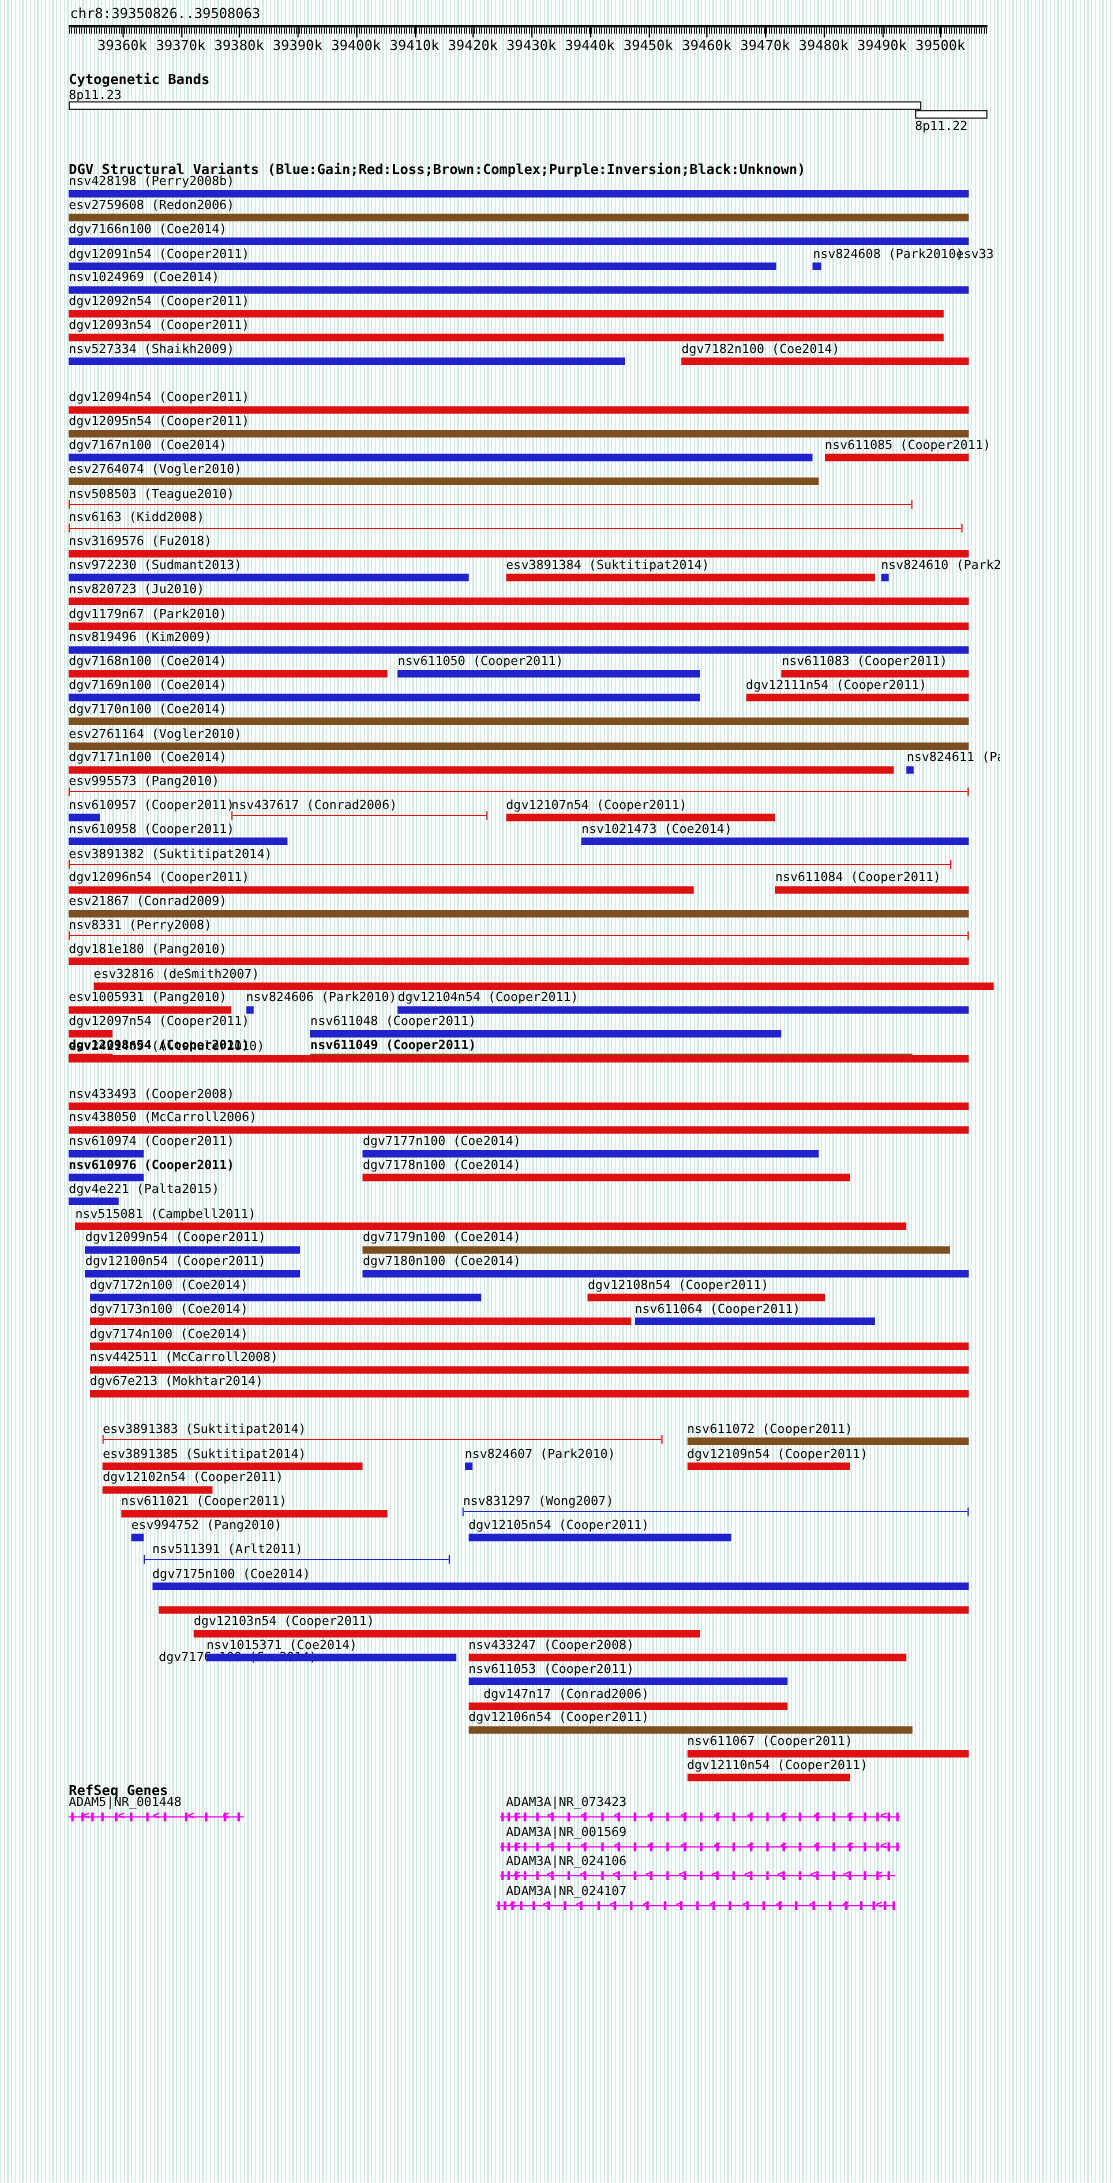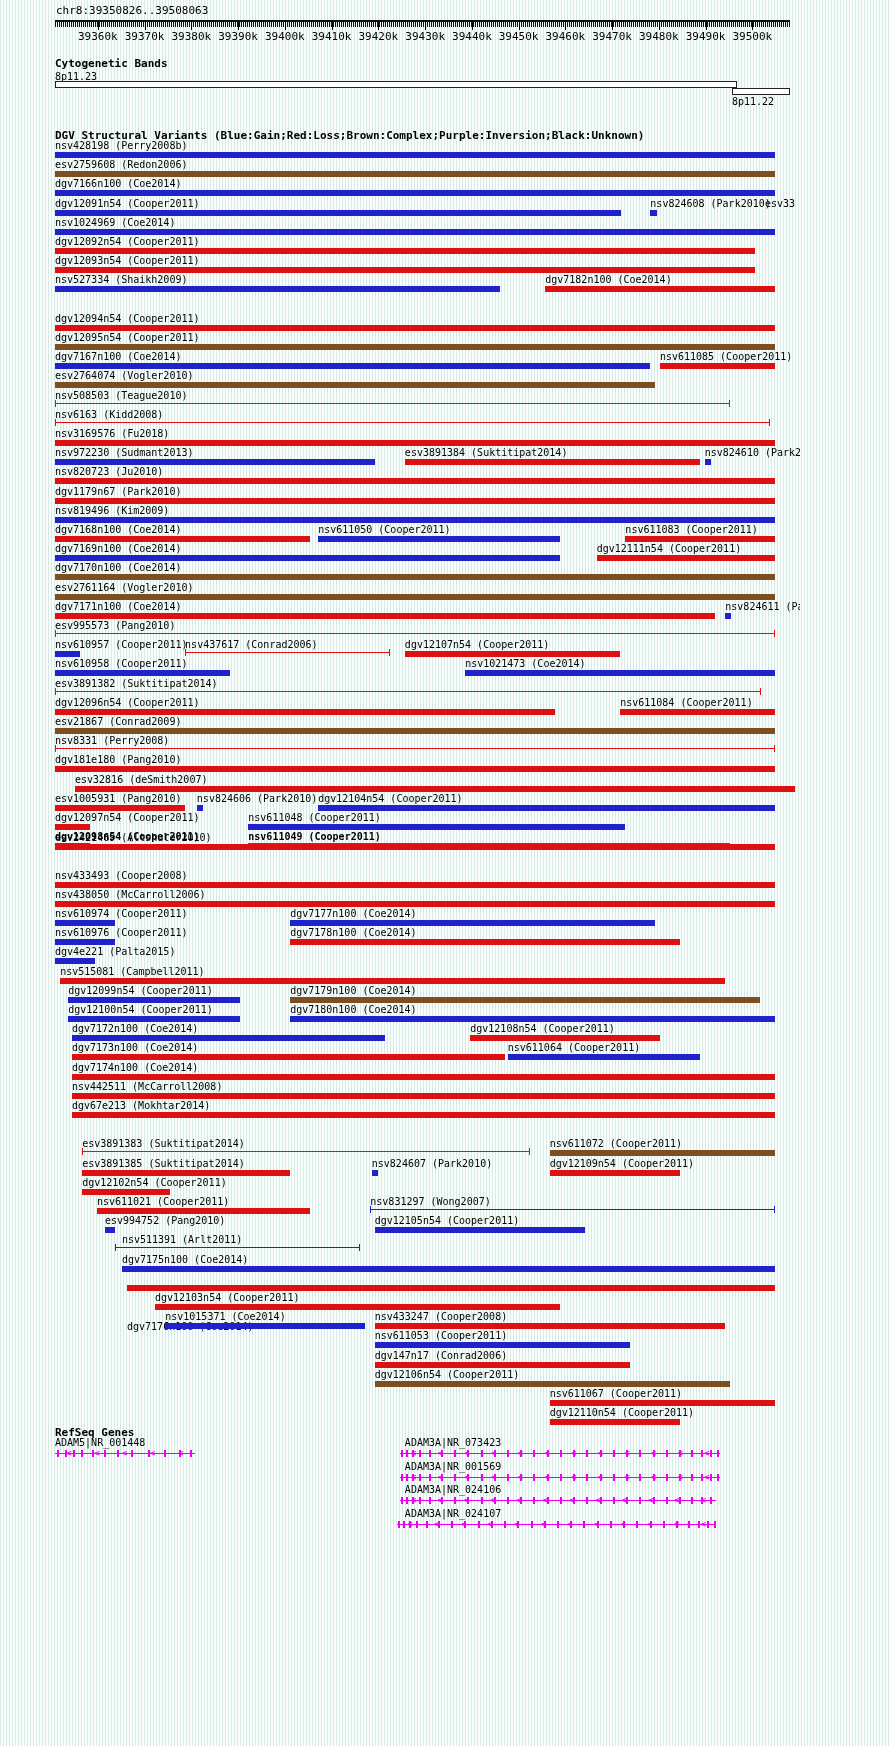--- a/index.html
+++ b/index.html
@@ -283,21 +283,21 @@
           <div class="vlabel" style="left: 0%;">nsv438050 (McCarroll2006)</div>
           <div class="vbar" title="nsv438050 (McCarroll2006)" style="left: 0%; width: 98%; background: rgb(221, 17, 17);"></div>
         </div>
         <div class="vrow" style="top: 768px;">
           <div class="vlabel" style="left: 0%;">nsv610974 (Cooper2011)</div>
           <div class="vbar" title="nsv610974 (Cooper2011)" style="left: 0%; width: 8.2%; background: rgb(34, 34, 204);"></div>
           <div class="vlabel" style="left: 32%;">dgv7177n100 (Coe2014)</div>
           <div class="vbar" title="dgv7177n100 (Coe2014)" style="left: 32%; width: 49.6%; background: rgb(34, 34, 204);"></div>
         </div>
         <div class="vrow" style="top: 787.2px;">
-          <div class="vlabel" style="left: 0%;">nsv610976 (Cooper2011)</div>
+          <div class="vlabel" style="left: 0%; font-weight: bold;">nsv610976 (Cooper2011)</div>
           <div class="vbar" title="nsv610976 (Cooper2011)" style="left: 0%; width: 8.2%; background: rgb(34, 34, 204);"></div>
           <div class="vlabel" style="left: 32%;">dgv7178n100 (Coe2014)</div>
           <div class="vbar" title="dgv7178n100 (Coe2014)" style="left: 32%; width: 53%; background: rgb(221, 17, 17);"></div>
         </div>
         <div class="vrow" style="top: 806.4px;">
           <div class="vlabel" style="left: 0%;">dgv4e221 (Palta2015)</div>
           <div class="vbar" title="dgv4e221 (Palta2015)" style="left: 0%; width: 5.4%; background: rgb(34, 34, 204);"></div>
         </div>
         <div class="vrow" style="top: 825.6px;">
           <div class="vlabel" style="left: 0.7%;">nsv515081 (Campbell2011)</div>
@@ -389,21 +389,21 @@
           <div class="vlabel" style="left: 15%;">nsv1015371 (Coe2014)</div>
           <div class="vbar" title="nsv1015371 (Coe2014)" style="left: 15%; width: 27.2%; background: rgb(34, 34, 204);"></div>
           <div class="vlabel" style="left: 43.5%;">nsv433247 (Cooper2008)</div>
           <div class="vbar" title="nsv433247 (Cooper2008)" style="left: 43.5%; width: 47.7%; background: rgb(221, 17, 17);"></div>
         </div>
         <div class="vrow" style="top: 1190.4px;">
           <div class="vlabel" style="left: 43.5%;">nsv611053 (Cooper2011)</div>
           <div class="vbar" title="nsv611053 (Cooper2011)" style="left: 43.5%; width: 34.7%; background: rgb(34, 34, 204);"></div>
         </div>
         <div class="vrow" style="top: 1209.6px;">
-          <div class="vlabel" style="left: 43.5%;">dgv147n17 (Conrad2006)</div>
+          <div class="vlabel" style="left: 43.5%; padding-left: 12px;">dgv147n17 (Conrad2006)</div>
           <div class="vbar" title="dgv147n17 (Conrad2006)" style="left: 43.5%; width: 34.7%; background: rgb(221, 17, 17);"></div>
         </div>
         <div class="vrow" style="top: 1228.8px;">
           <div class="vlabel" style="left: 43.5%;">dgv12106n54 (Cooper2011)</div>
           <div class="vbar" title="dgv12106n54 (Cooper2011)" style="left: 43.5%; width: 48.3%; background: rgb(125, 78, 31);"></div>
         </div>
         <div class="vrow" style="top: 1248px;">
           <div class="vlabel" style="left: 67.3%;">nsv611067 (Cooper2011)</div>
           <div class="vbar" title="nsv611067 (Cooper2011)" style="left: 67.3%; width: 30.7%; background: rgb(221, 17, 17);"></div>
         </div>

